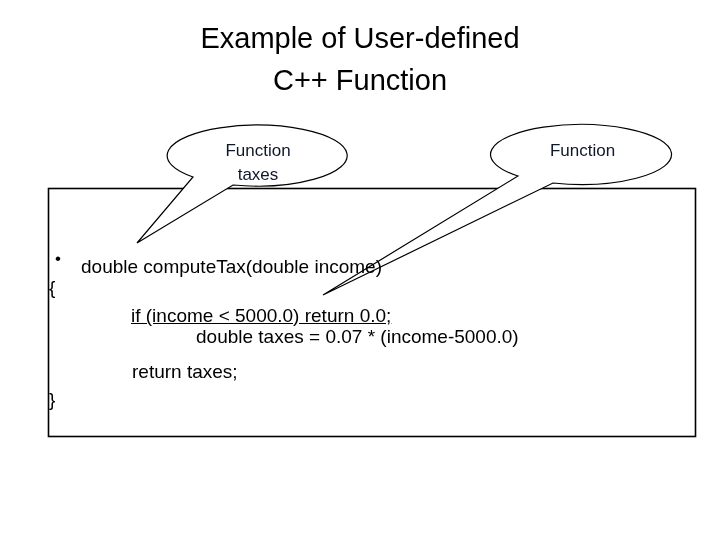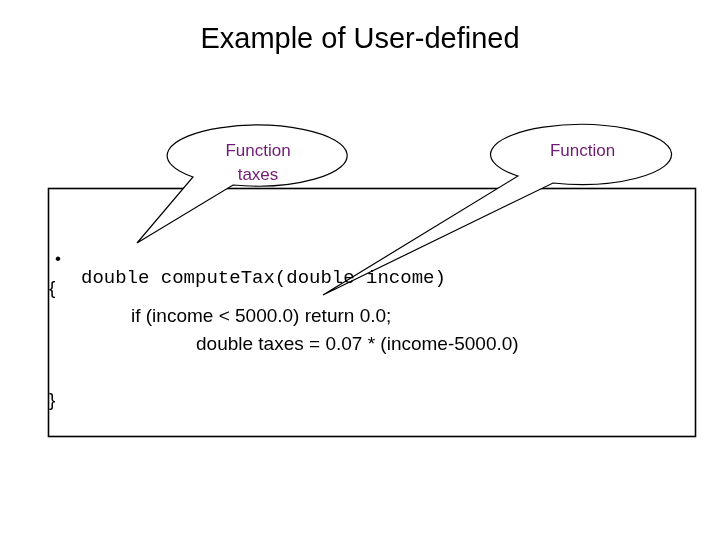--- a/index.html
+++ b/index.html
@@ -27,52 +27,53 @@
     top: 0;
     left: 0;
     width: 720px;
     height: 540px;
   }
   .callout-label {
     position: absolute;
     text-align: center;
     font-size: 17px;
     line-height: 24px;
-    color: #701a75;
+    color: #0f172a;
   }
   .callout-label.header-label { left: 168px; top: 139px; width: 180px; }
   .callout-label.body-label   { left: 492px; top: 139px; width: 181px; }
   .code-line {
     position: absolute;
     font-size: 19px;
     line-height: 22px;
     white-space: pre;
     color: #000000;
   }
   .bullet {
     position: absolute;
     left: 55px;
     top: 248px;
     font-size: 17px;
     line-height: 22px;
   }
-  .cl-0 { left: 81px;  top: 267px; font-family: Liberation Mono, monospace; }
+  .cl-0 { left: 81px;  top: 256px; }
   .cl-1 { left: 49px;  top: 277px; }
-  .cl-2 { left: 131px; top: 305px; }
-  .cl-3 { left: 196px; top: 333px; }
+  .cl-2 { left: 131px; top: 305px; text-decoration: underline; }
+  .cl-3 { left: 196px; top: 326px; }
   .cl-4 { left: 132px; top: 361px; }
   .cl-5 { left: 49px;  top: 389px; }
 </style>
 </head>
 <body>
 
 <div class="slide">
 
   <div class="title">
     <div>Example of User-defined</div>
+    <div>C++ Function</div>
   </div>
 
   <svg class="overlay-svg" width="720" height="540" viewBox="0 0 720 540">
 
     <rect x="48.5" y="188.5" width="647" height="248" fill="none" stroke="#000000" stroke-width="1.6"></rect>
 
     <path d="M 193 177 A 90 30.5 0 1 1 233 185 L 137 243 Z" fill="#ffffff" stroke="#000000" stroke-width="1.2" stroke-linejoin="miter"></path>
 
     <path d="M 518 176 A 90.5 30 0 1 1 553 183 L 323 295 Z" fill="#ffffff" stroke="#000000" stroke-width="1.2" stroke-linejoin="miter"></path>
   </svg>
@@ -84,15 +85,16 @@
 
   <div class="callout-label body-label">
     <div>Function</div>
   </div>
 
   <span class="bullet">•</span>
   <div class="code-line cl-0">double computeTax(double income)</div>
   <div class="code-line cl-1">{</div>
   <div class="code-line cl-2">if (income &lt; 5000.0) return 0.0;</div>
   <div class="code-line cl-3">double taxes = 0.07 * (income-5000.0)</div>
+  <div class="code-line cl-4">return taxes;</div>
   <div class="code-line cl-5">}</div>
 
 </div>
 
 </body></html>

